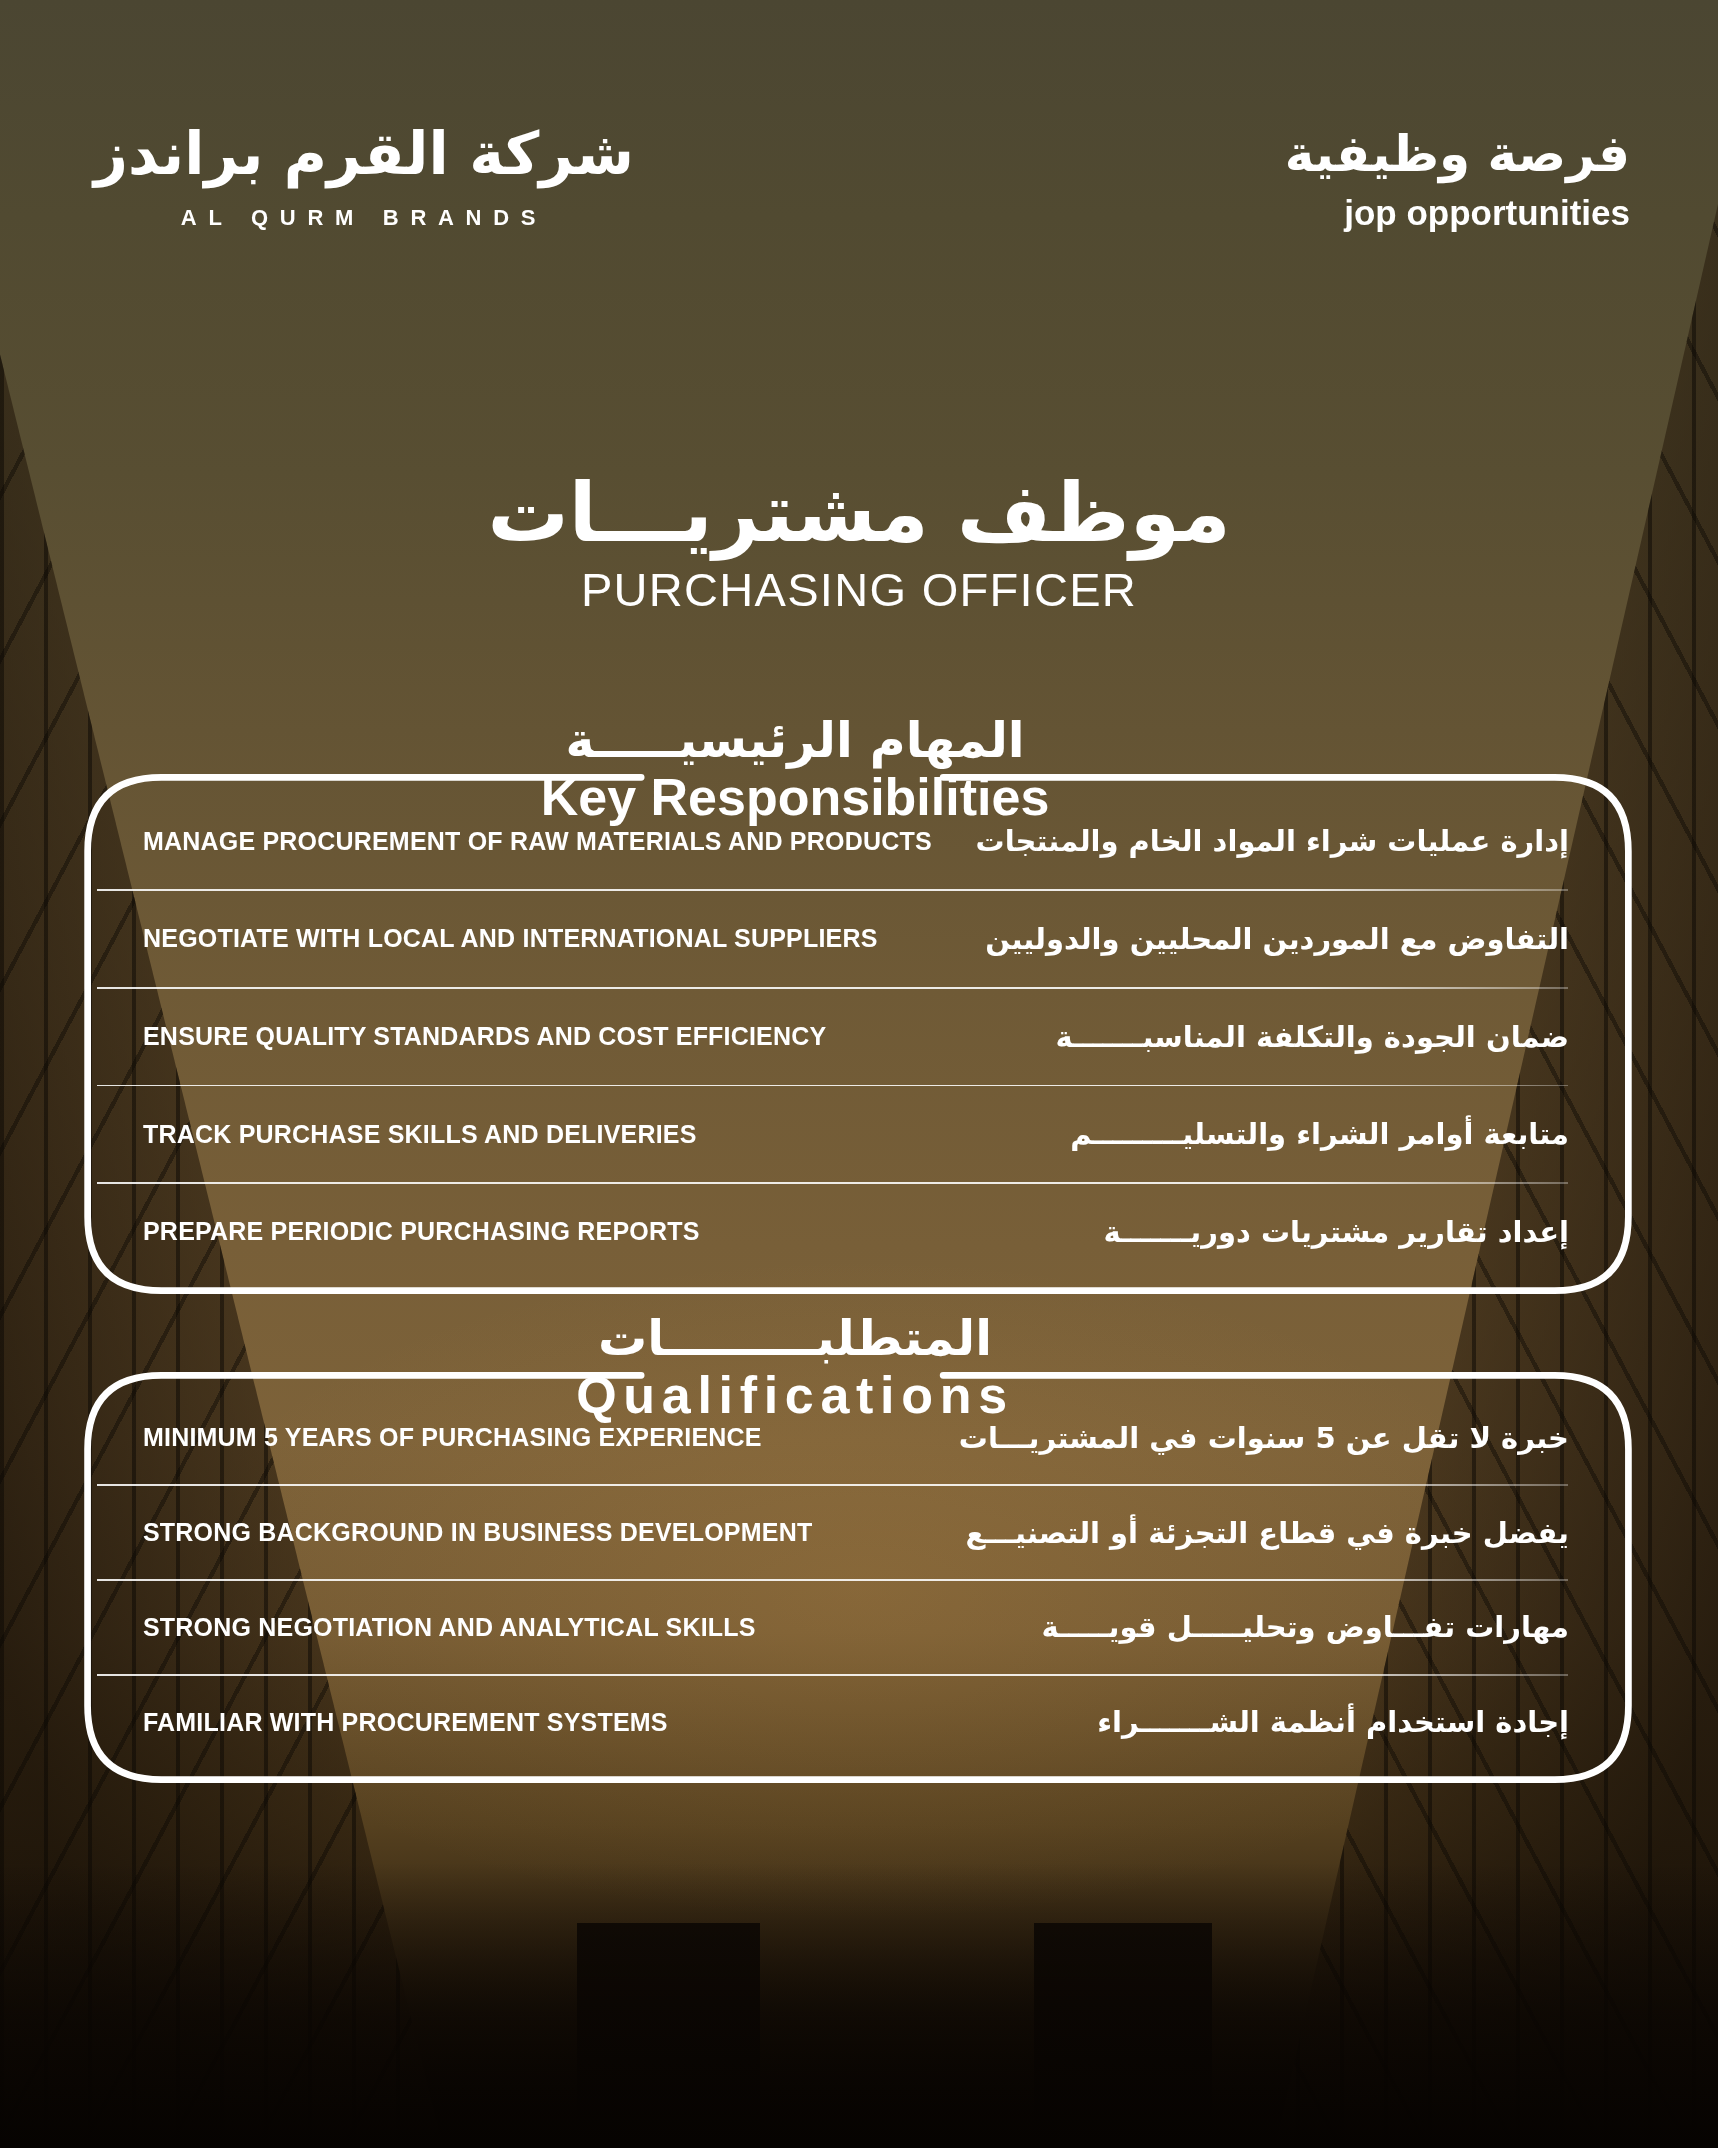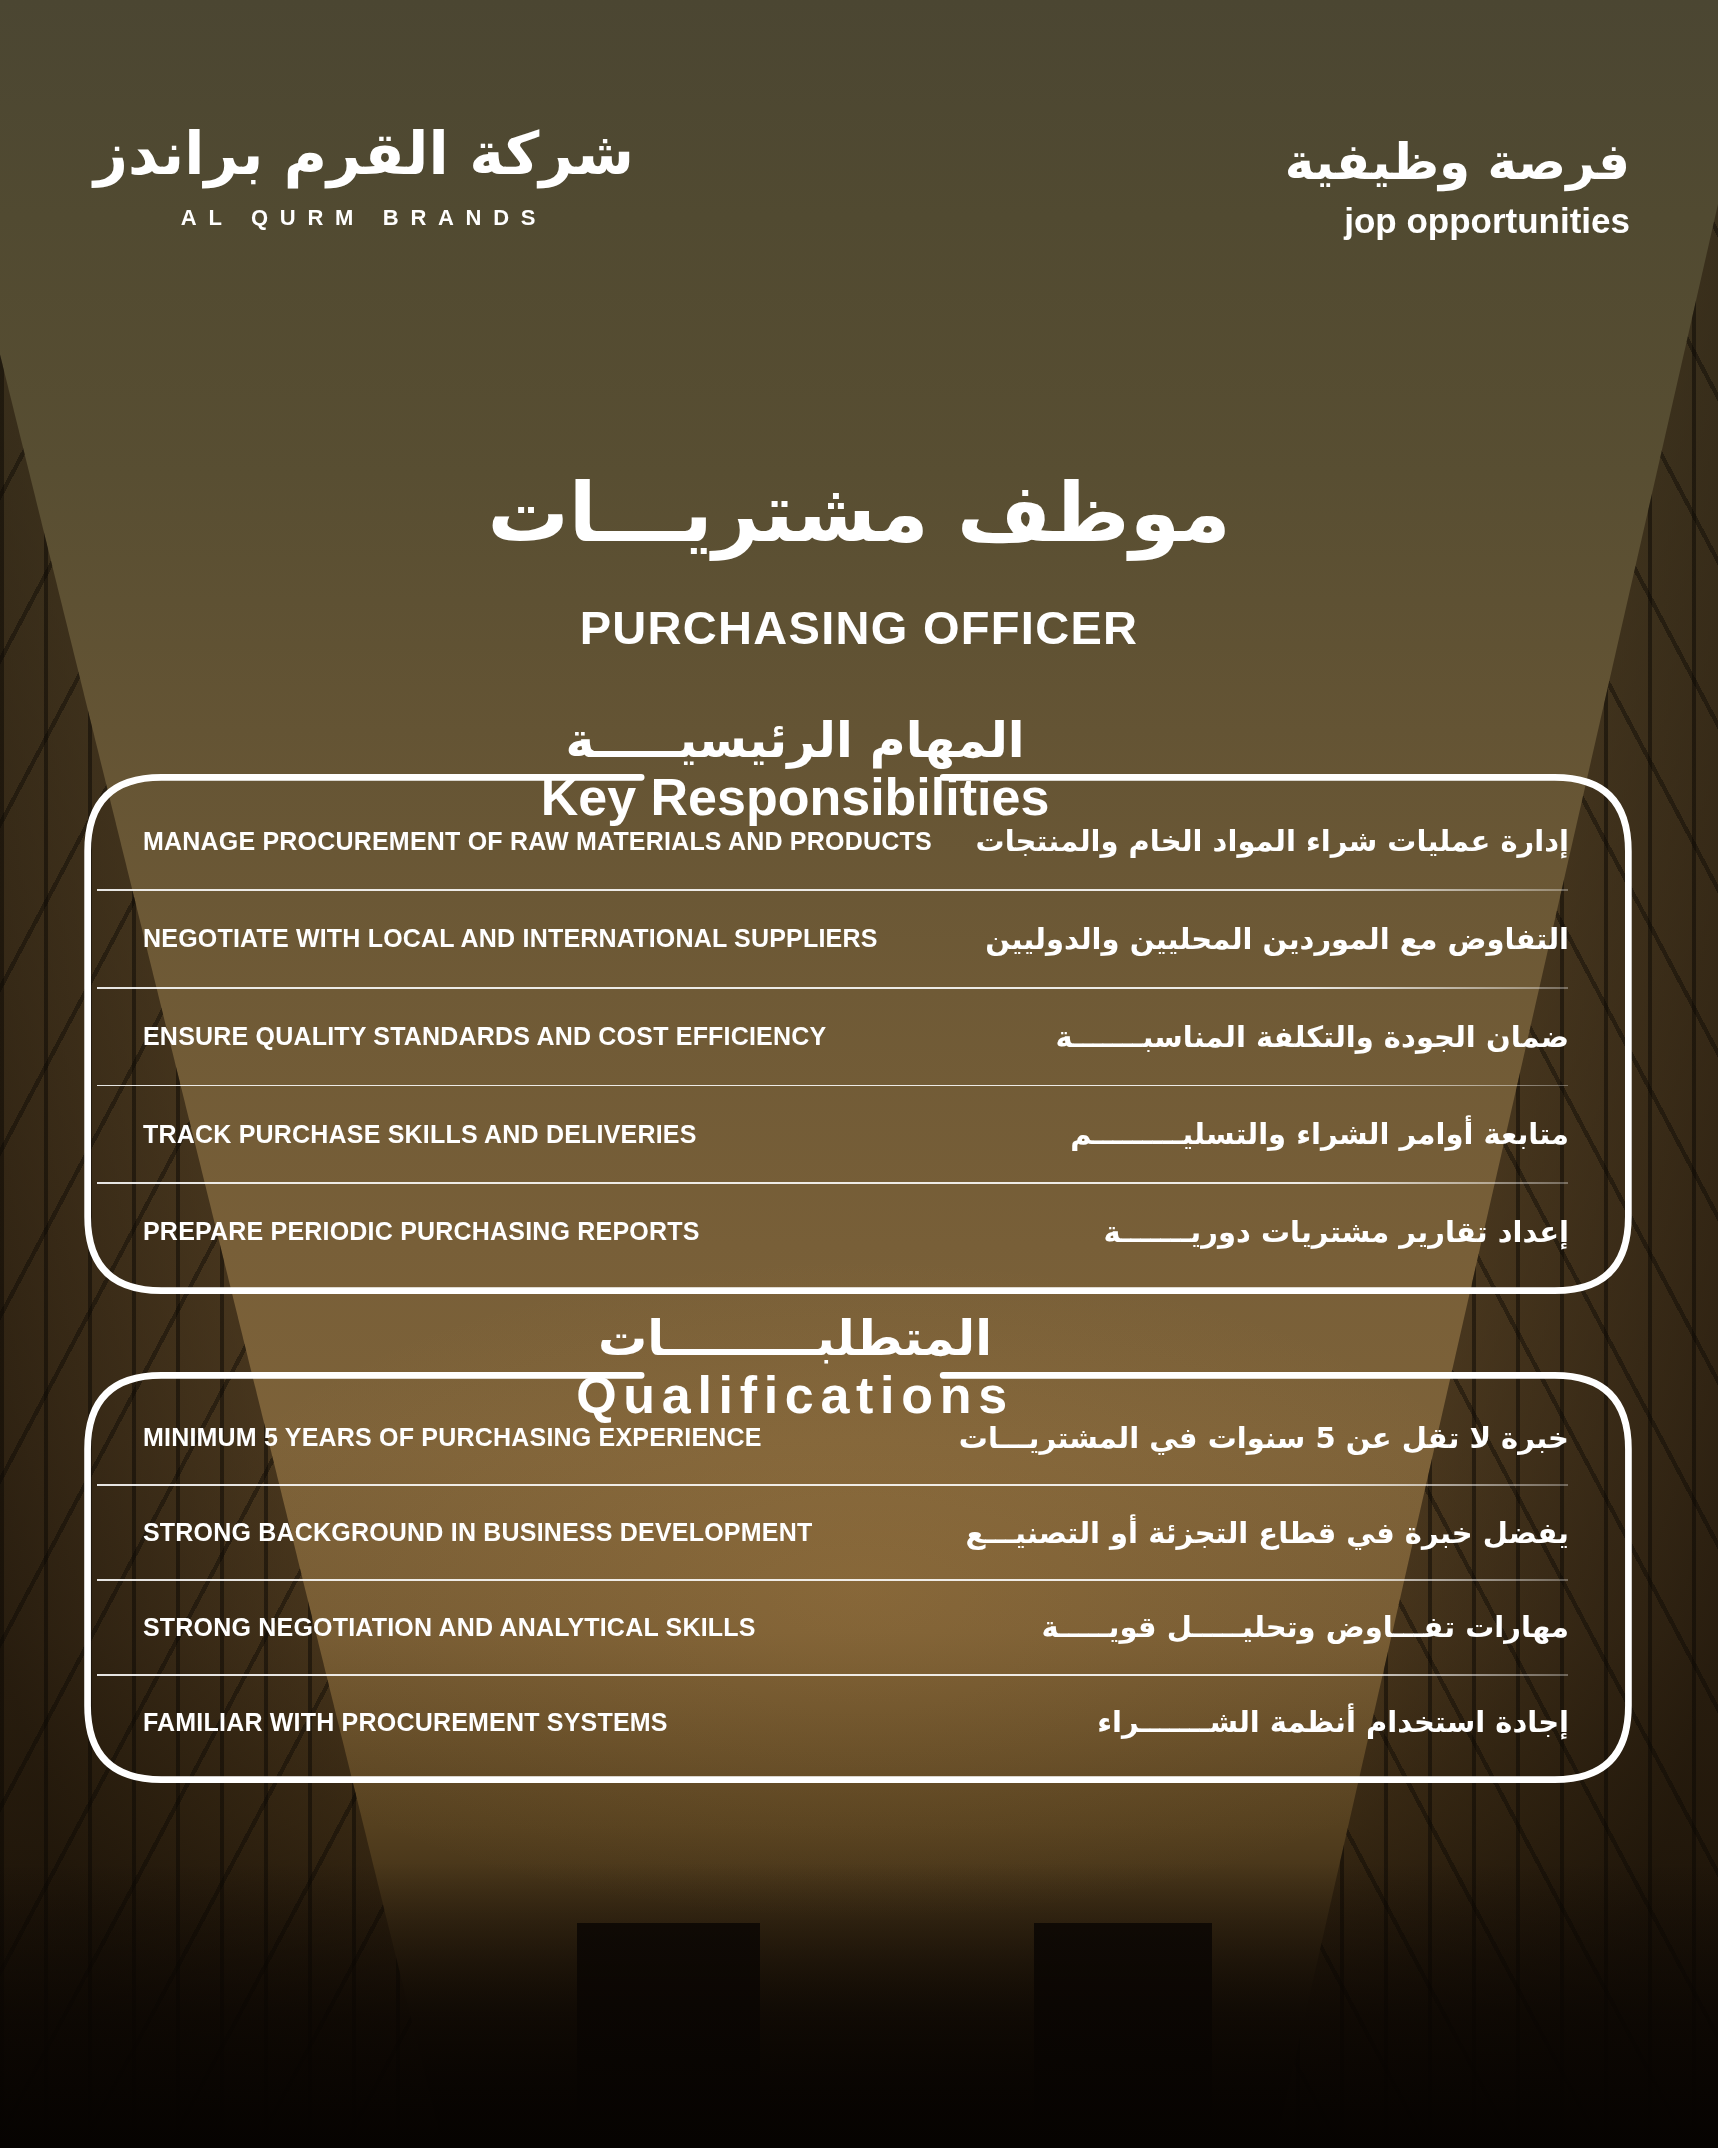--- a/index.html
+++ b/index.html
@@ -50,30 +50,30 @@
     direction:rtl;font-family:"DejaVu Sans", sans-serif;
     font-size:59px;font-weight:bold;line-height:81px;white-space:nowrap;
   }
   .brand-en{
     font-size:22px;font-weight:bold;letter-spacing:11.7px;line-height:44px;
     white-space:nowrap;margin-top:1.7px;
   }
   .opportunity{position:absolute;right:88px;top:119px;text-align:right;}
   .opp-ar{
     direction:rtl;font-family:"DejaVu Sans", sans-serif;
-    font-size:50px;font-weight:bold;line-height:70px;white-space:nowrap;margin-top:8px;
+    font-size:50px;font-weight:bold;line-height:70px;white-space:nowrap;
   }
   .opp-en{font-size:35px;font-weight:bold;line-height:47px;white-space:nowrap;}
   
   .job-title{position:absolute;left:0;right:0;top:463px;text-align:center;}
   .jt-ar{
     direction:rtl;font-family:"DejaVu Sans", sans-serif;
     font-size:81px;font-weight:bold;line-height:101px;white-space:nowrap;
   }
-  .jt-en{font-size:47px;font-weight:bold;letter-spacing:1.3px;line-height:52px;white-space:nowrap;margin-top:38px;}
+  .jt-en{font-size:47px;font-weight:normal;letter-spacing:1.3px;line-height:52px;white-space:nowrap;}
   
   .panel{position:absolute;left:84px;width:1548px;}
   .panel-1{top:774px;height:520px;}
   .panel-2{top:1372px;height:411px;}
   .frame{position:absolute;inset:0;width:100%;height:100%;display:block;}
   .sec-head{
     position:absolute;left:711px;top:-65px;transform:translateX(-50%);
     text-align:center;white-space:nowrap;
   }
   .sh-ar{

